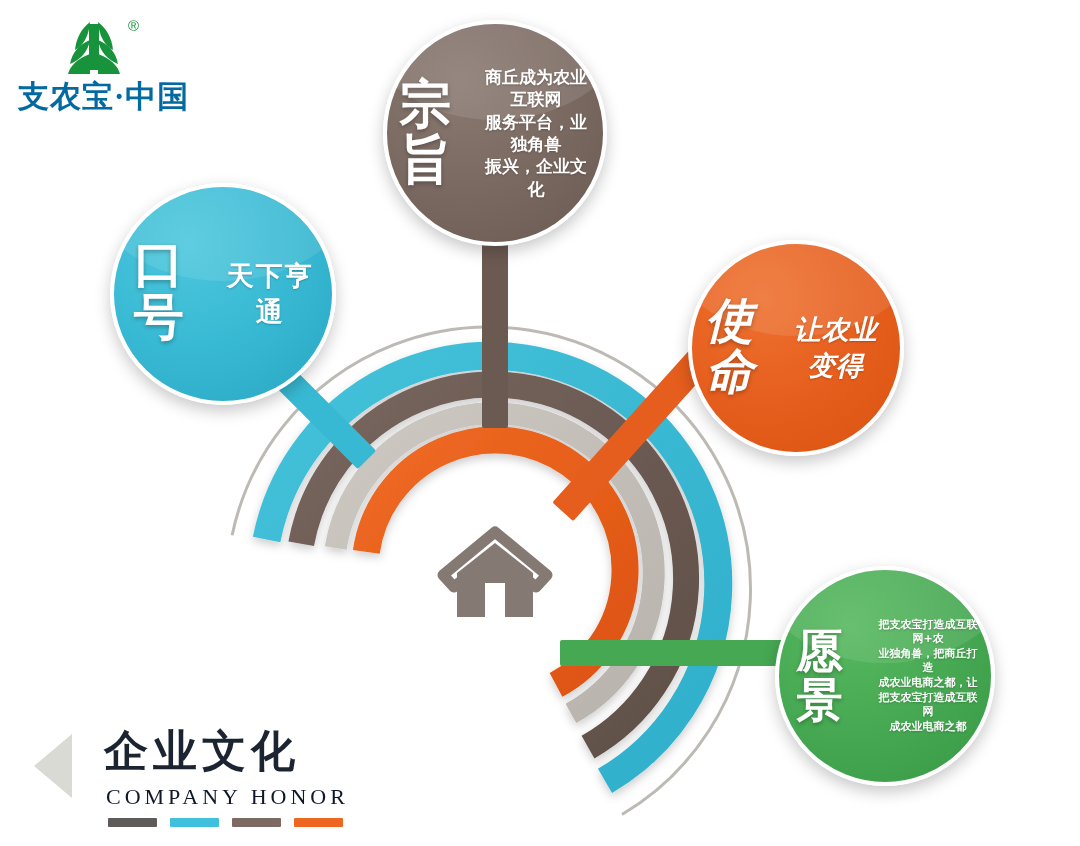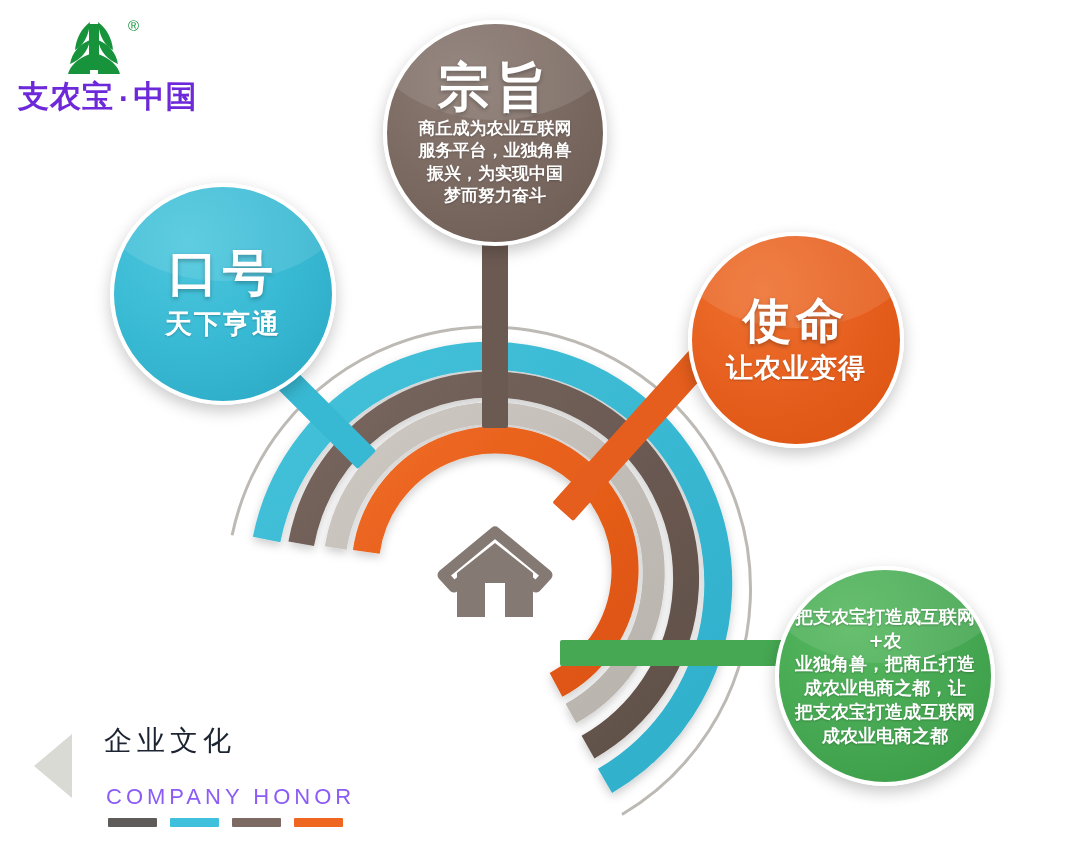--- a/index.html
+++ b/index.html
@@ -21,35 +21,35 @@
     width:220px; height:100px;
   }
   #logo .mark{position:absolute;left:28px;top:2px;width:96px;height:60px;}
   #logo .reg{
     position:absolute; left:110px; top:4px;
     font-size:15px; color:#17933B; line-height:1;
   }
   #logo .wordmark{
     position:absolute; left:0px; top:62px;
     width:220px; text-align:left;
-    font-size:31px; font-weight:bold; color:#6d28d9;
+    font-size:31px; font-weight:bold; color:#0369a1;
     letter-spacing:1px;
-    font-family:Liberation Mono, monospace;
+    font-family:Liberation Serif, serif;
   }
 
   
   .node{
     position:absolute;
     border-radius:50%;
     box-sizing:border-box;
     border:4px solid #ffffff;
     display:flex;
-    flex-direction:column;
+    flex-direction:row;
     align-items:center;
-    justify-content:center;
+    justify-content:flex-end;
     text-align:center;
     color:#ffffff;
     box-shadow:0 6px 16px rgba(0,0,0,.22);
     z-index:40;
     overflow:hidden;
   }
   .node .sheen{
     position:absolute; left:-12%; top:-48%;
     width:124%; height:92%;
     border-radius:50%;
@@ -84,33 +84,34 @@
   
   #node-slogan{
     left:110px; top:183px; width:226px; height:222px;
     background:radial-gradient(circle at 34% 26%, #4dc7de 0%, #38b9d3 50%, #2aa6c2 100%);
   }
   #node-slogan .title{font-size:50px; margin-bottom:6px;}
   #node-slogan .body{font-size:27px; letter-spacing:2px;}
 
   
   #node-mission{
-    left:688px; top:232px; width:216px; height:216px;
+    left:688px; top:240px; width:216px; height:216px;
     background:radial-gradient(circle at 34% 26%, #ee7130 0%, #e65e1d 52%, #d9530f 100%);
+    font-style:italic;
   }
   #node-mission .title{font-size:48px; margin-bottom:4px;}
   #node-mission .body{font-size:27px; letter-spacing:1px;}
 
   
   #node-vision{
     left:775px; top:566px; width:220px; height:220px;
     background:radial-gradient(circle at 34% 26%, #56b85f 0%, #46a852 52%, #389946 100%);
   }
   #node-vision .title{font-size:46px; margin-bottom:1px;}
-  #node-vision .body{font-size:18px; padding:0 8px;}
+  #node-vision .body{font-size:11px; padding:0 8px;}
 
   
   .connector{position:absolute; z-index:20; border-radius:2px;}
   #conn-purpose{
     left:482px; top:128px; width:26px; height:300px;
     background:#6b5a52;
   }
   #conn-slogan{
     left:262px; top:368px; width:26px; height:130px;
     background:#38b9d3;
@@ -151,28 +152,28 @@
   #footer{position:absolute; left:30px; top:722px; width:420px; height:110px;}
   #footer .tri{
     position:absolute; left:4px; top:12px;
     width:0;height:0;
     border-top:32px solid transparent;
     border-bottom:32px solid transparent;
     border-right:38px solid #d9dad4;
   }
   #footer .cn{
     position:absolute; left:74px; top:0px;
-    font-size:28px; font-weight:normal; color:#1b2430;
+    font-size:44px; font-weight:bold; color:#1b2430;
     letter-spacing:5px;
     font-family:"DejaVu Sans","Liberation Sans",sans-serif;
   }
   #footer .en{
     position:absolute; left:76px; top:62px;
-    font-size:22px; color:#8b5cf6; letter-spacing:4px;
-    font-family:Liberation Sans, sans-serif;
+    font-size:22px; color:#0f172a; letter-spacing:4px;
+    font-family:Liberation Serif, serif;
   }
   #footer .swatches{
     position:absolute; left:78px; top:96px;
     display:flex; gap:13px;
   }
   #footer .sw{width:49px;height:9px;border-radius:1px;}
 </style>
 </head>
 <body>
 
@@ -248,22 +249,21 @@
       </g>
     </svg>
   </div>
 
   <div class="node" id="node-purpose">
     <div class="sheen"></div>
     <div class="title">宗旨</div>
     <div class="body">
       <div>商丘成为农业互联网</div>
       <div>服务平台，业独角兽</div>
-      <div>振兴，为实现中国</div>
-      <div>梦而努力奋斗</div>
+      <div>振兴，企业文化</div>
     </div>
   </div>
 
   <div class="node" id="node-slogan">
     <div class="sheen"></div>
     <div class="title">口号</div>
     <div class="body">
       <div>天下亨通</div>
     </div>
   </div>
@@ -271,20 +271,21 @@
   <div class="node" id="node-mission">
     <div class="sheen"></div>
     <div class="title">使命</div>
     <div class="body">
       <div>让农业变得</div>
     </div>
   </div>
 
   <div class="node" id="node-vision">
     <div class="sheen"></div>
+    <div class="title">愿景</div>
     <div class="body">
       <div>把支农宝打造成互联网+农</div>
       <div>业独角兽，把商丘打造</div>
       <div>成农业电商之都，让</div>
       <div>把支农宝打造成互联网</div>
       <div>成农业电商之都</div>
     </div>
   </div>
 
   <div id="footer">

